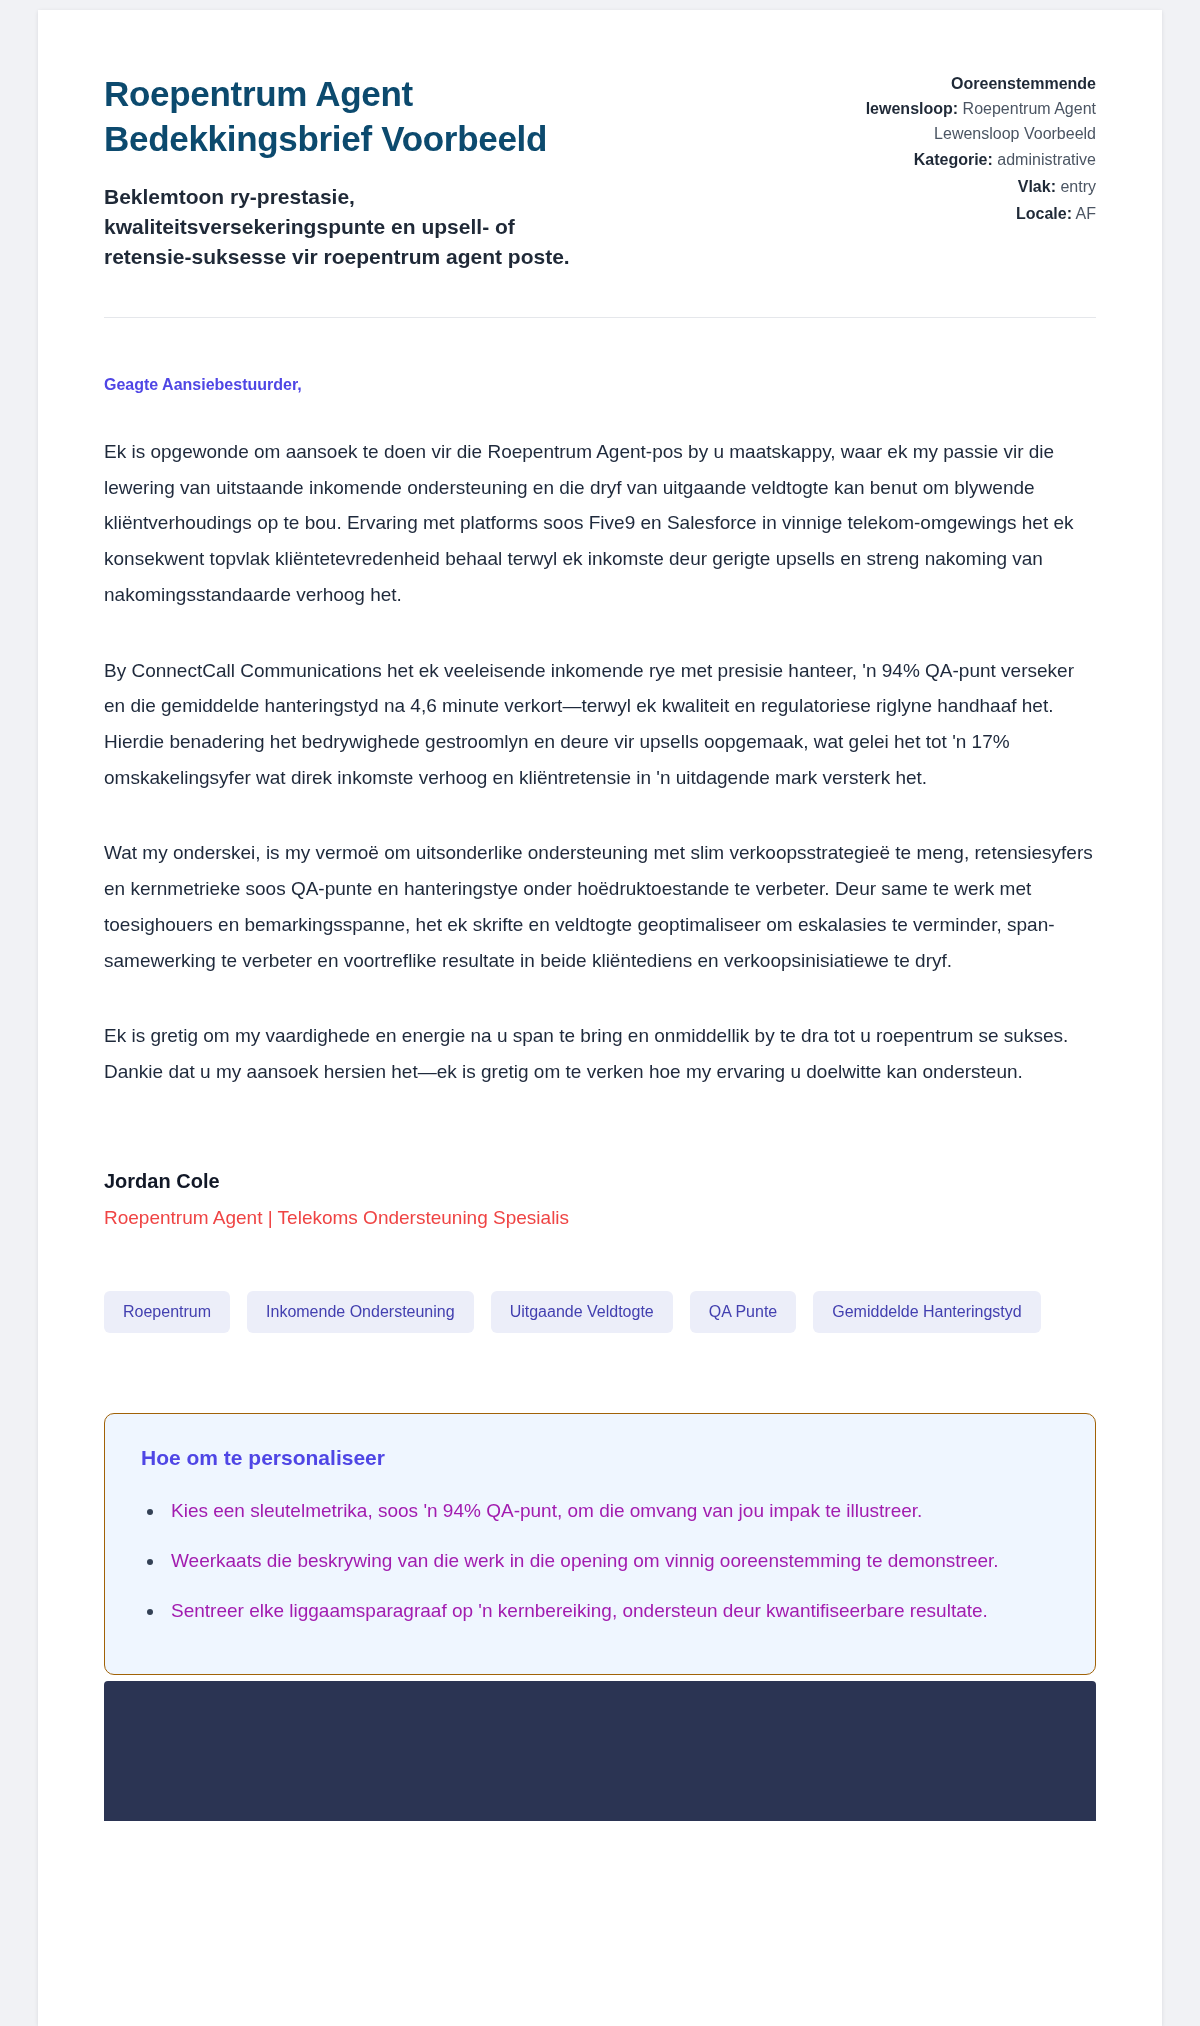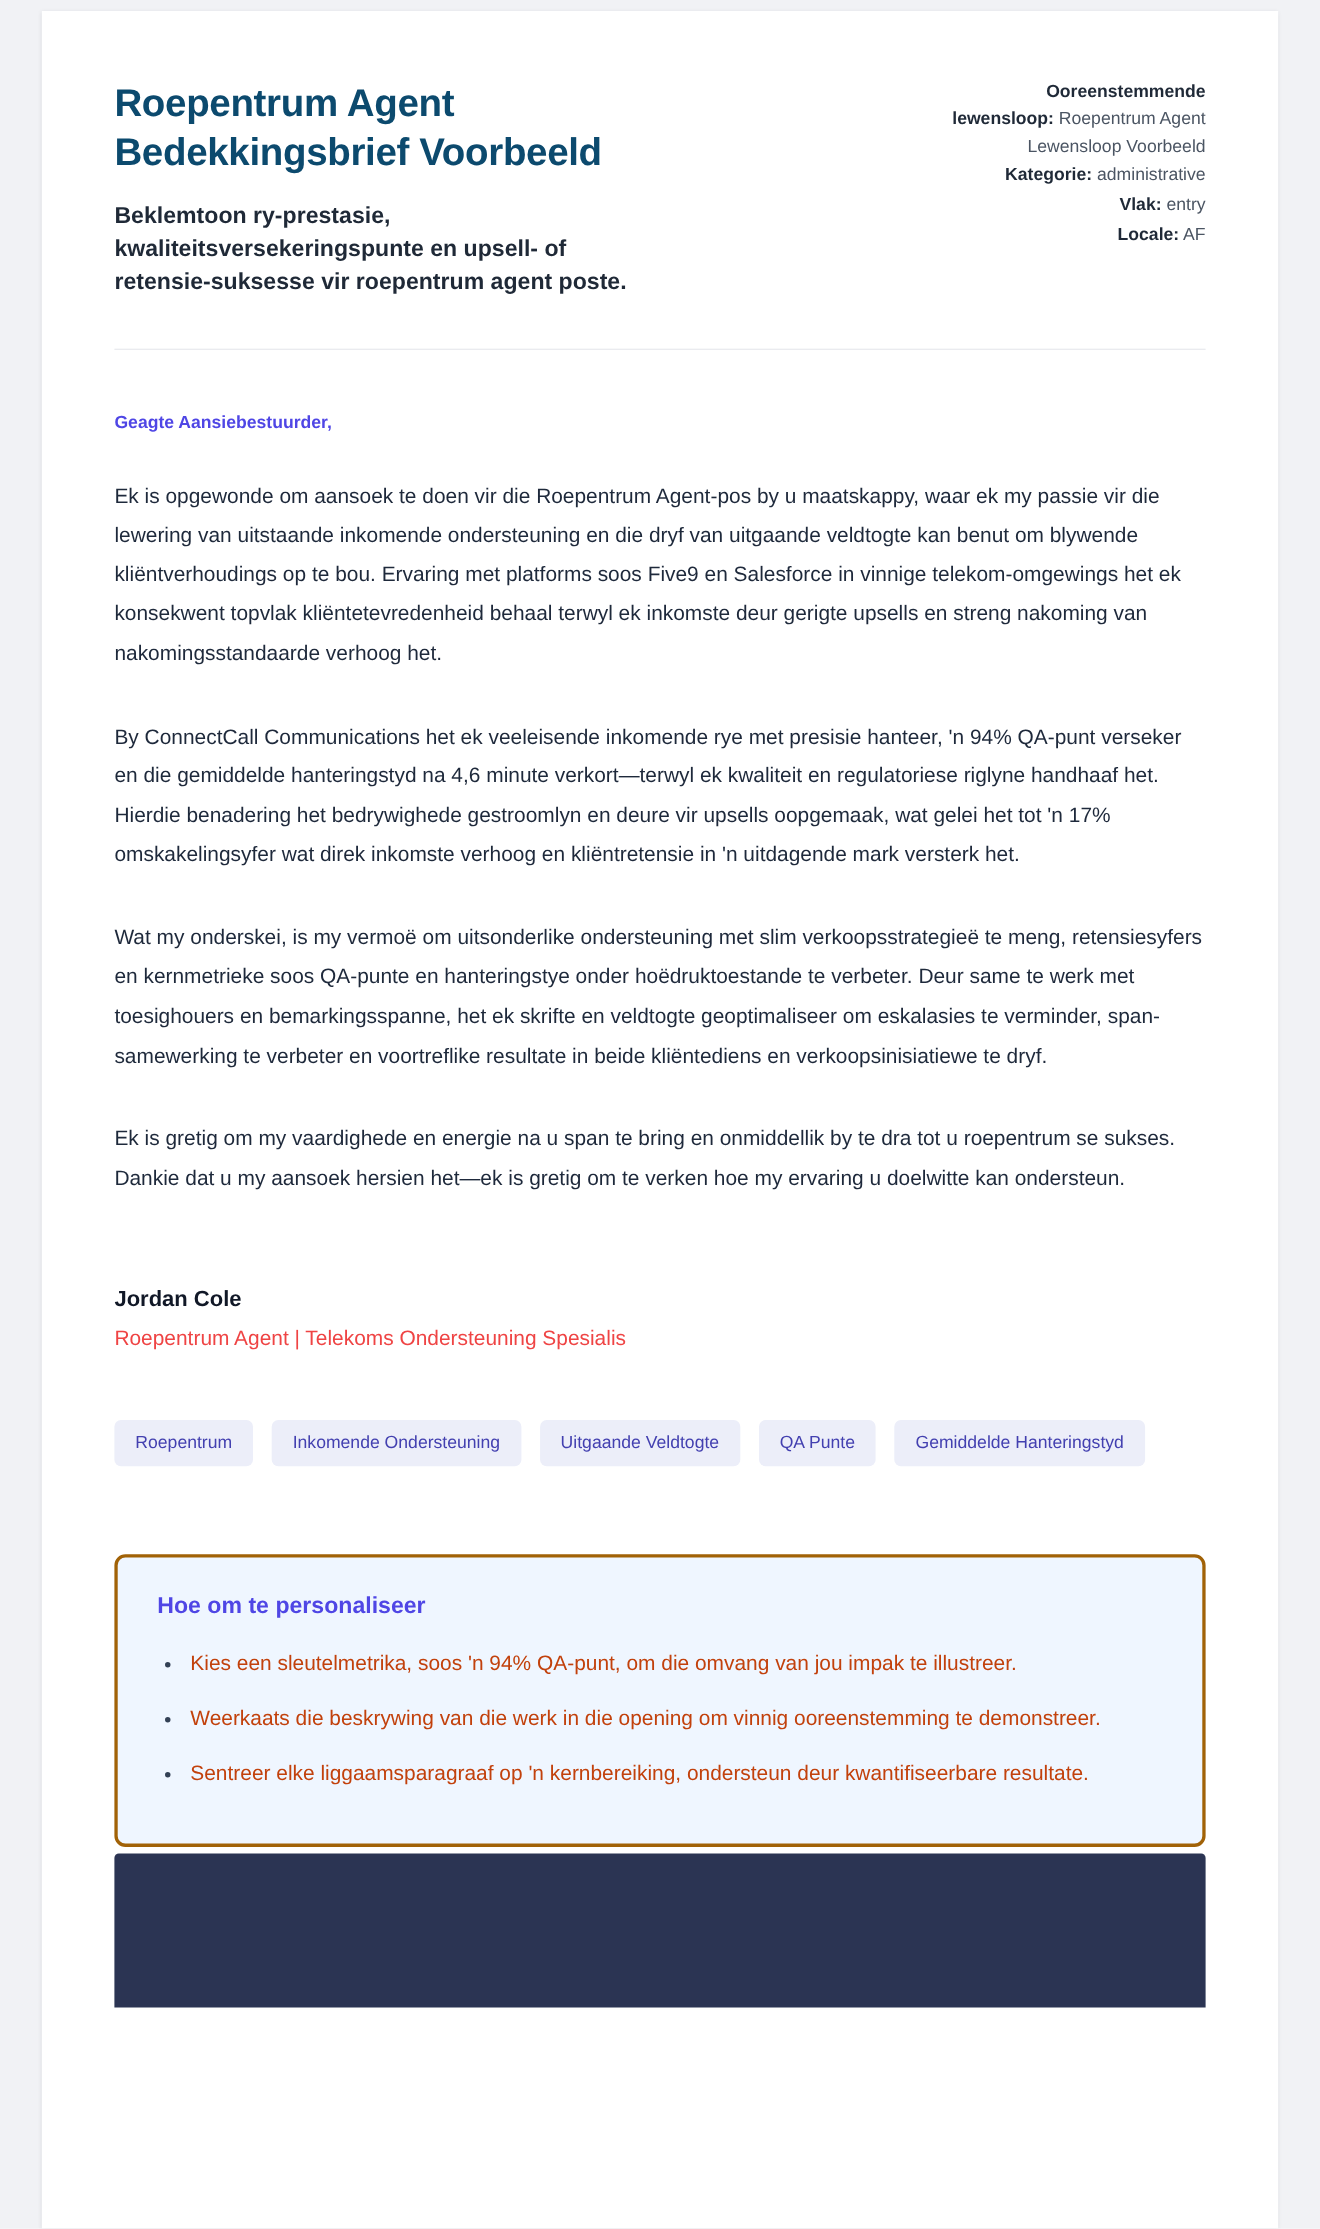--- a/index.html
+++ b/index.html
@@ -89,38 +89,38 @@
     font-size: 16px;
     padding: 12px 19px;
     border-radius: 6px;
     white-space: nowrap;
     cursor: pointer;
   }
   
   .tips {
     margin-top: 80px;
     background: #eff6ff;
-    border: 3px solid #a16207;
+    border: 1px solid #a16207;
     border-radius: 10px;
     padding: 32px 36px 30px;
   }
   .tips-title {
     margin: 0;
     font-size: 21px;
     font-weight: 700;
     color: #4f46e5;
   }
   .tips-list {
     margin: 24px 0 0;
     padding-left: 24px;
   }
   .tips-list li {
     font-size: 19px;
     line-height: 1.8;
-    color: #c2410c;
+    color: #a21caf;
     margin-bottom: 16px;
     padding-left: 6px;
   }
   .tips-list li::marker { color: #334155; }
   
   .footer-bar {
     margin-top: 6px;
     height: 140px;
     background: #2b3453;
     border-radius: 4px 4px 0 0;

